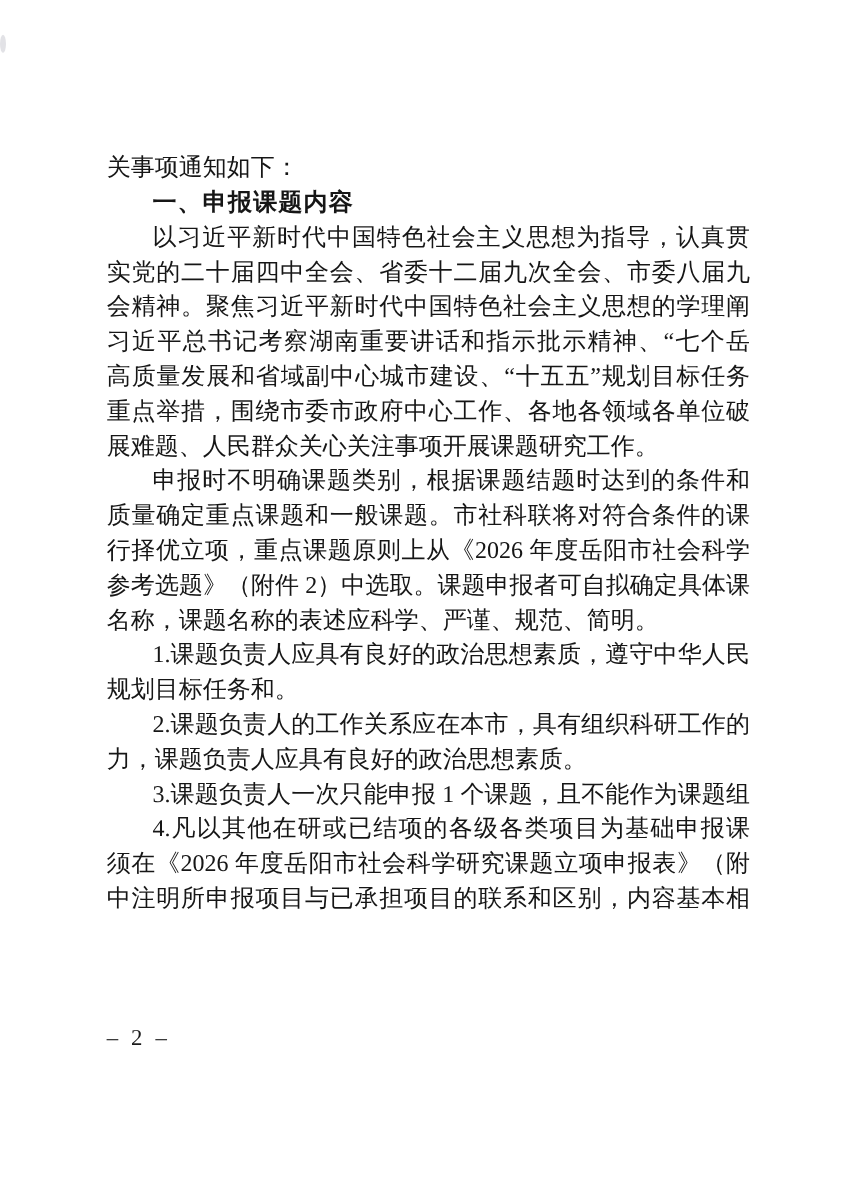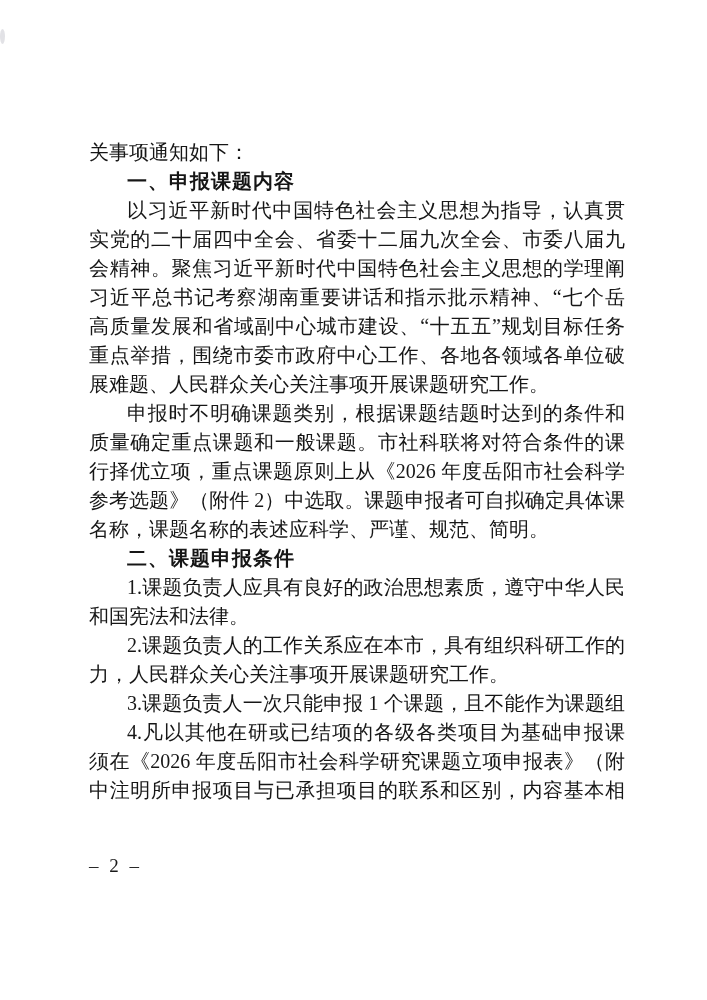--- a/index.html
+++ b/index.html
@@ -8,21 +8,21 @@
     width: 707px;
     height: 1000px;
     background: #ffffff;
     overflow: hidden;
     font-family: "Liberation Serif", "DejaVu Serif", serif;
     color: #161616;
   }
   .doc-body {
     position: absolute;
     left: 89px;
-    top: 138px;
+    top: 126px;
     width: 536px;
   }
   .line {
     font-size: 20px;
     line-height: 29px;
     height: 29px;
     text-align: justify;
     text-justify: inter-character;
     overflow: hidden;
   }
@@ -66,24 +66,23 @@
       <div class="line full">会精神。聚焦习近平新时代中国特色社会主义思想的学理阐释、</div>
       <div class="line full">习近平总书记考察湖南重要讲话和指示批示精神、“七个岳阳”</div>
       <div class="line full">高质量发展和省域副中心城市建设、“十五五”规划目标任务和</div>
       <div class="line full">重点举措，围绕市委市政府中心工作、各地各领域各单位破解发</div>
       <div class="line end">展难题、人民群众关心关注事项开展课题研究工作。</div>
       <div class="line full indent">申报时不明确课题类别，根据课题结题时达到的条件和课题</div>
       <div class="line full">质量确定重点课题和一般课题。市社科联将对符合条件的课题进</div>
       <div class="line full">行择优立项，重点课题原则上从《2026 年度岳阳市社会科学课题</div>
       <div class="line full">参考选题》（附件 2）中选取。课题申报者可自拟确定具体课题</div>
       <div class="line end">名称，课题名称的表述应科学、严谨、规范、简明。</div>
-      <div class="line end indent bold">二、课题申报条件</div>
       <div class="line full indent">1.课题负责人应具有良好的政治思想素质，遵守中华人民共</div>
-      <div class="line end">和国宪法和法律。</div>
+      <div class="line end">规划目标任务和。</div>
       <div class="line full indent">2.课题负责人的工作关系应在本市，具有组织科研工作的能</div>
-      <div class="line end">力，人民群众关心关注事项开展课题研究工作。</div>
+      <div class="line end">力，课题负责人应具有良好的政治思想素质。</div>
       <div class="line full indent">3.课题负责人一次只能申报 1 个课题，且不能作为课题组成</div>
       <div class="line full indent">4.凡以其他在研或已结项的各级各类项目为基础申报课题，</div>
       <div class="line full">须在《2026 年度岳阳市社会科学研究课题立项申报表》（附件 1）</div>
       <div class="line full">中注明所申报项目与已承担项目的联系和区别，内容基本相同的</div>
     </div>
   <div class="page-number">– 2 –</div>
 </div>
 
 </body></html>

